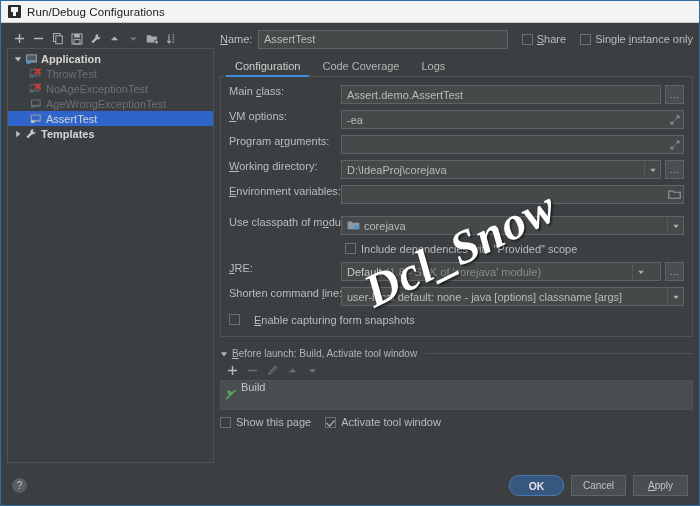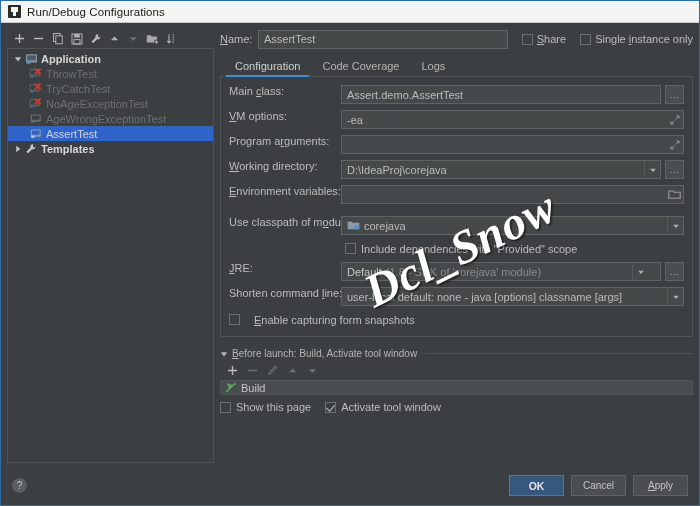--- a/index.html
+++ b/index.html
@@ -242,22 +242,22 @@
   }
   #bl-toolbar {
     display: flex; align-items: center;
     height: 18px; gap: 3px;
     padding-left: 4px;
     margin-top: 2px;
   }
   #bl-list {
     background: #4a4d4f;
     border: 1px solid #4f5355;
-    height: 15px;
-    display: flex; align-items: center;
+    height: 30px;
+    display: flex; 
     padding-left: 4px;
     gap: 4px;
     font-size: 11px; color: #c4c4c4;
     margin-top: 1px;
   }
   #bl-checks {
     display: flex; align-items: center;
     height: 16px;
     gap: 5px;
     margin-top: 4px;
@@ -289,20 +289,21 @@
     color: #c3c3c3;
     margin-left: 7px;
     padding: 0 10px;
   }
   .btn.primary {
     background: #365880;
     border-color: #4a7aab;
     color: #e4e4e4;
     font-weight: bold;
     font-size: 10.5px;
+    border-radius: 10px;
   }
 
   
   #watermark {
     position: absolute;
     left: 378px; top: 263px;
     font-family: "Liberation Serif", serif;
     font-style: italic;
     font-weight: bold;
     font-size: 47px;
@@ -407,43 +408,31 @@
             <svg width="14" height="12" viewBox="0 0 14 12">
                 <rect x="0.6" y="1" width="10" height="7.6" rx="1" fill="#5b5f61"></rect>
                 <rect x="1.8" y="2.2" width="7.6" height="4.4" fill="#3c3f41"></rect>
                 <rect x="0.9" y="7.4" width="3.4" height="2.2" fill="#4a6d8c"></rect>
                 <path d="M6.5 1.2l4.6 4.2M11.1 1.2L6.5 5.4" stroke="#cc3a33" stroke-width="2" stroke-linecap="round"></path>
               </svg>
           </span>
           <span>ThrowTest</span>
         </div>
 
+
         <div class="tnode dim">
           <span class="tindent"></span>
           <span class="ticon">
             <svg width="14" height="12" viewBox="0 0 14 12">
                 <rect x="0.6" y="1" width="10" height="7.6" rx="1" fill="#5b5f61"></rect>
                 <rect x="1.8" y="2.2" width="7.6" height="4.4" fill="#3c3f41"></rect>
                 <rect x="0.9" y="7.4" width="3.4" height="2.2" fill="#4a6d8c"></rect>
                 <path d="M6.5 1.2l4.6 4.2M11.1 1.2L6.5 5.4" stroke="#cc3a33" stroke-width="2" stroke-linecap="round"></path>
               </svg>
           </span>
-          <span>TryCatchTest</span>
-        </div>
-
-        <div class="tnode dim">
-          <span class="tindent"></span>
-          <span class="ticon">
-            <svg width="14" height="12" viewBox="0 0 14 12">
-                <rect x="0.6" y="1" width="10" height="7.6" rx="1" fill="#5b5f61"></rect>
-                <rect x="1.8" y="2.2" width="7.6" height="4.4" fill="#3c3f41"></rect>
-                <rect x="0.9" y="7.4" width="3.4" height="2.2" fill="#4a6d8c"></rect>
-                <path d="M6.5 1.2l4.6 4.2M11.1 1.2L6.5 5.4" stroke="#cc3a33" stroke-width="2" stroke-linecap="round"></path>
-              </svg>
-          </span>
           <span>NoAgeExceptionTest</span>
         </div>
 
         <div class="tnode dim">
           <span class="tindent"></span>
           <span class="ticon">
             <svg width="13" height="12" viewBox="0 0 13 12">
                 <rect x="0.8" y="1.4" width="10" height="7.4" rx="1" fill="#6a6e70"></rect>
                 <rect x="2" y="2.6" width="7.6" height="4.2" fill="#3c3f41"></rect>
                 <rect x="1.1" y="7.6" width="3.4" height="2.2" fill="#4a6d8c"></rect>

